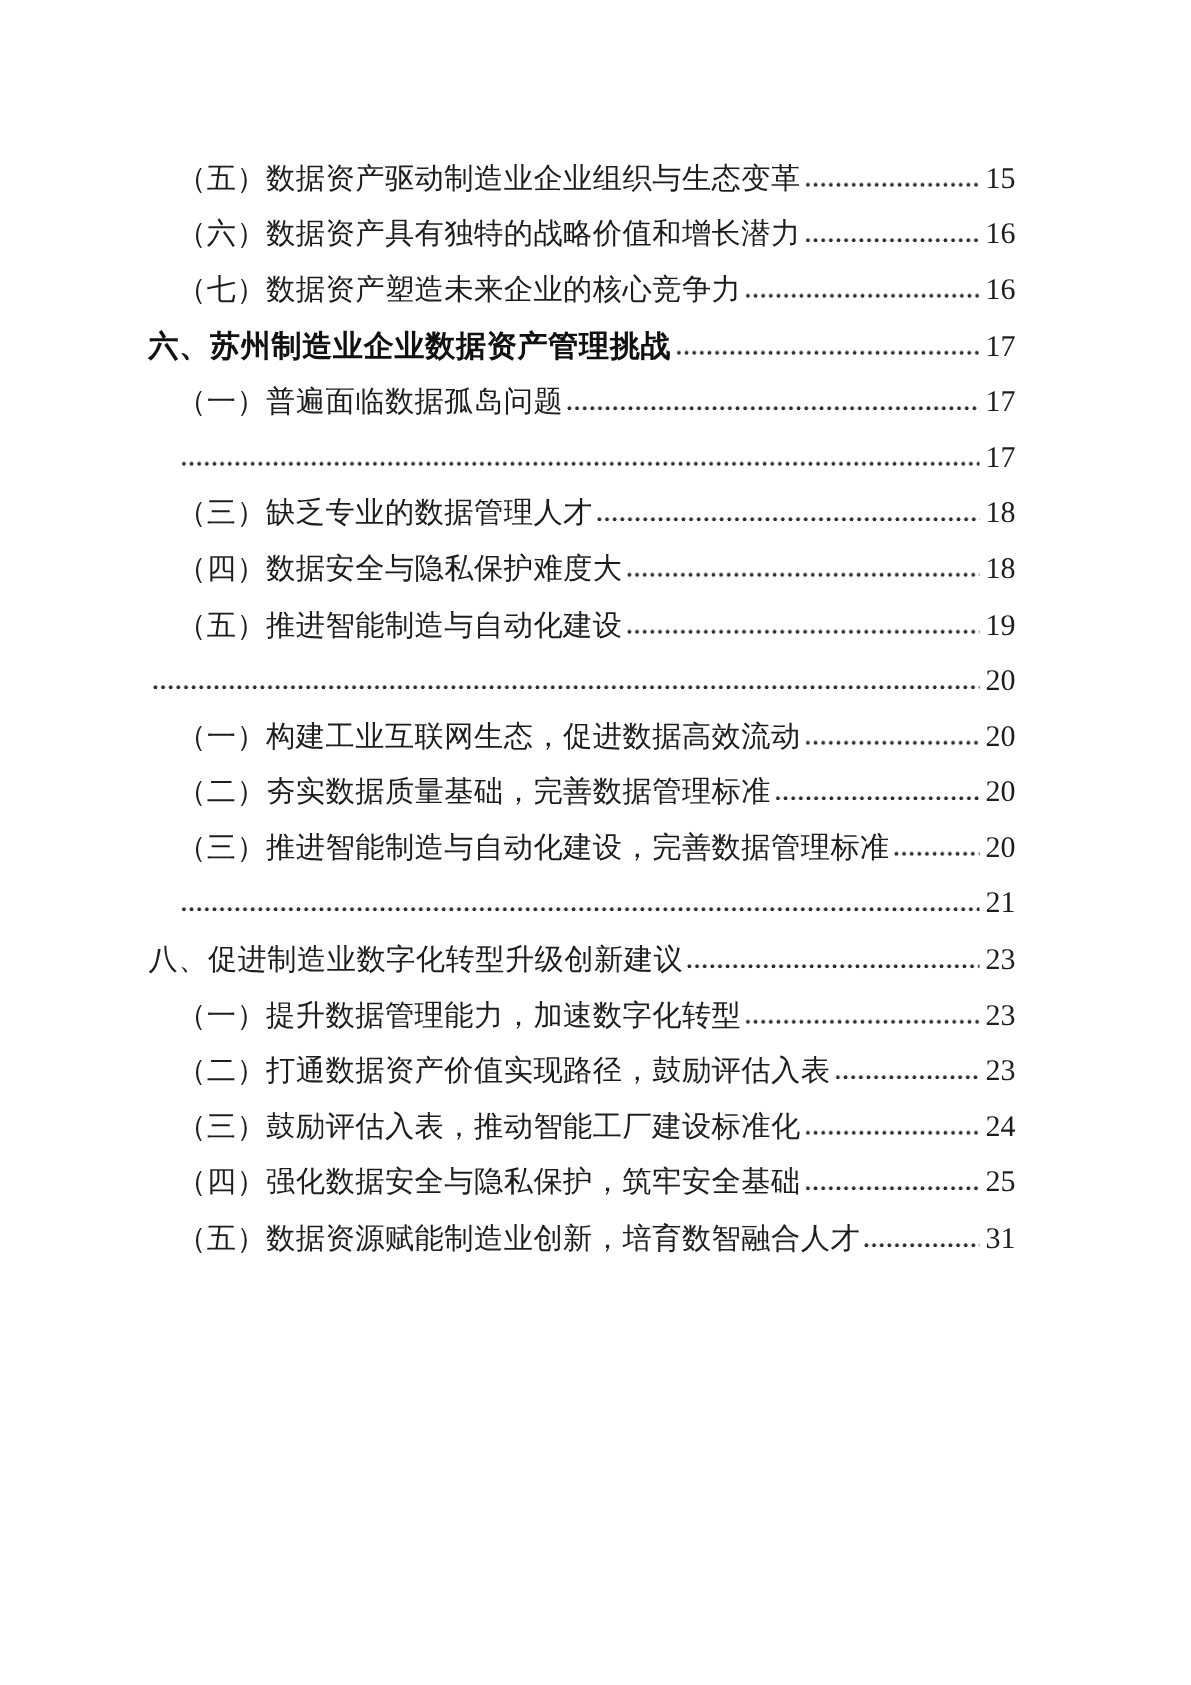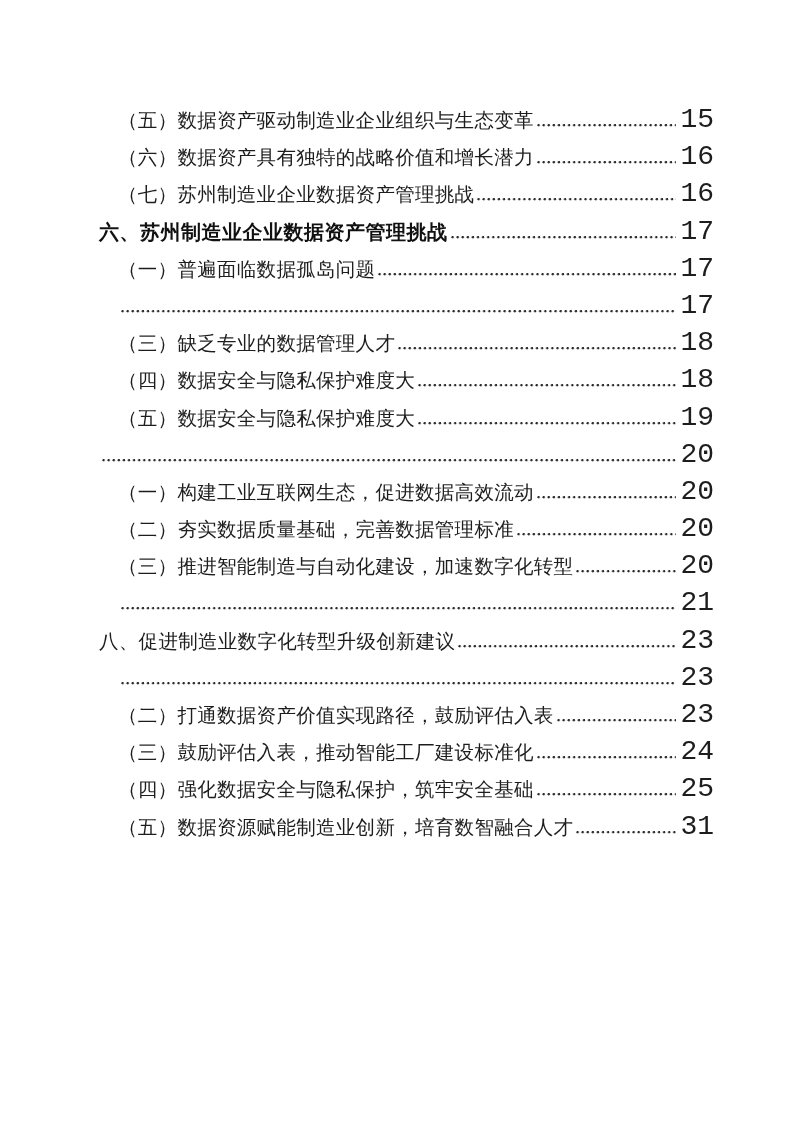--- a/index.html
+++ b/index.html
@@ -17,21 +17,21 @@
     overflow: hidden;
     font-family: "Liberation Serif", "DejaVu Serif", serif;
     color: var(--text);
   }
   .toc { padding-top: 101px; }
   .toc-row {
     display: flex;
     align-items: baseline;
     height: 37.2px;
     line-height: 37.2px;
-    padding-right: 80px;
+    padding-right: 117px;
     white-space: nowrap;
     cursor: pointer;
   }
   .level-1 { padding-left: 99px; text-align: right; }
   .level-2 { padding-left: 118px; }
   .s-kai .toc-label {
     font-family: "Liberation Serif", "DejaVu Serif", serif;
     font-size: 19.5px;
     letter-spacing: 0.3px;
   }
@@ -46,42 +46,42 @@
     flex: 1 1 auto;
     min-width: 14px;
     height: 4px;
     margin: 0 4px 0 3px;
     background-image: radial-gradient(circle at 1.6px 2.2px, var(--dot) 1.05px, rgba(0,0,0,0) 1.5px);
     background-size: 5.1px 4px;
     background-repeat: repeat-x;
     background-position: left bottom;
   }
   .page-num {
-    font-family: Liberation Mono, monospace;
-    font-size: 28px;
+    font-family: Liberation Serif, serif;
+    font-size: 20px;
     color: var(--text);
   }
 </style>
 </head>
 <body>
 
 <div class="page">
   <div class="toc">
       <div class="toc-row level-2 s-kai">
     <span class="toc-label">（五）数据资产驱动制造业企业组织与生态变革</span>
     <span class="leader"></span>
     <span class="page-num">15</span>
   </div>
       <div class="toc-row level-2 s-kai">
     <span class="toc-label">（六）数据资产具有独特的战略价值和增长潜力</span>
     <span class="leader"></span>
     <span class="page-num">16</span>
   </div>
       <div class="toc-row level-2 s-kai">
-    <span class="toc-label">（七）苏州制造业企业数据资产管理挑战</span>
+    <span class="toc-label">（七）数据资产塑造未来企业的核心竞争力</span>
     <span class="leader"></span>
     <span class="page-num">16</span>
   </div>
       <div class="toc-row level-1 s-bold-heading">
     <span class="toc-label">六、苏州制造业企业数据资产管理挑战</span>
     <span class="leader"></span>
     <span class="page-num">17</span>
   </div>
       <div class="toc-row level-2 s-kai">
     <span class="toc-label">（一）普遍面临数据孤岛问题</span>
@@ -96,53 +96,54 @@
     <span class="toc-label">（三）缺乏专业的数据管理人才</span>
     <span class="leader"></span>
     <span class="page-num">18</span>
   </div>
       <div class="toc-row level-2 s-kai">
     <span class="toc-label">（四）数据安全与隐私保护难度大</span>
     <span class="leader"></span>
     <span class="page-num">18</span>
   </div>
       <div class="toc-row level-2 s-kai">
-    <span class="toc-label">（五）数据安全与隐私保护难度大</span>
+    <span class="toc-label">（五）推进智能制造与自动化建设</span>
     <span class="leader"></span>
     <span class="page-num">19</span>
   </div>
       <div class="toc-row level-1 s-bold-heading">
     <span class="leader"></span>
     <span class="page-num">20</span>
   </div>
       <div class="toc-row level-2 s-kai">
     <span class="toc-label">（一）构建工业互联网生态，促进数据高效流动</span>
     <span class="leader"></span>
     <span class="page-num">20</span>
   </div>
       <div class="toc-row level-2 s-kai">
     <span class="toc-label">（二）夯实数据质量基础，完善数据管理标准</span>
     <span class="leader"></span>
     <span class="page-num">20</span>
   </div>
       <div class="toc-row level-2 s-kai">
-    <span class="toc-label">（三）推进智能制造与自动化建设，加速数字化转型</span>
+    <span class="toc-label">（三）推进智能制造与自动化建设，完善数据管理标准</span>
     <span class="leader"></span>
     <span class="page-num">20</span>
   </div>
       <div class="toc-row level-2 s-kai">
     <span class="leader"></span>
     <span class="page-num">21</span>
   </div>
       <div class="toc-row level-1 s-kai">
     <span class="toc-label">八、促进制造业数字化转型升级创新建议</span>
     <span class="leader"></span>
     <span class="page-num">23</span>
   </div>
       <div class="toc-row level-2 s-kai">
+    <span class="toc-label">（一）提升数据管理能力，加速数字化转型</span>
     <span class="leader"></span>
     <span class="page-num">23</span>
   </div>
       <div class="toc-row level-2 s-kai">
     <span class="toc-label">（二）打通数据资产价值实现路径，鼓励评估入表</span>
     <span class="leader"></span>
     <span class="page-num">23</span>
   </div>
       <div class="toc-row level-2 s-kai">
     <span class="toc-label">（三）鼓励评估入表，推动智能工厂建设标准化</span>

